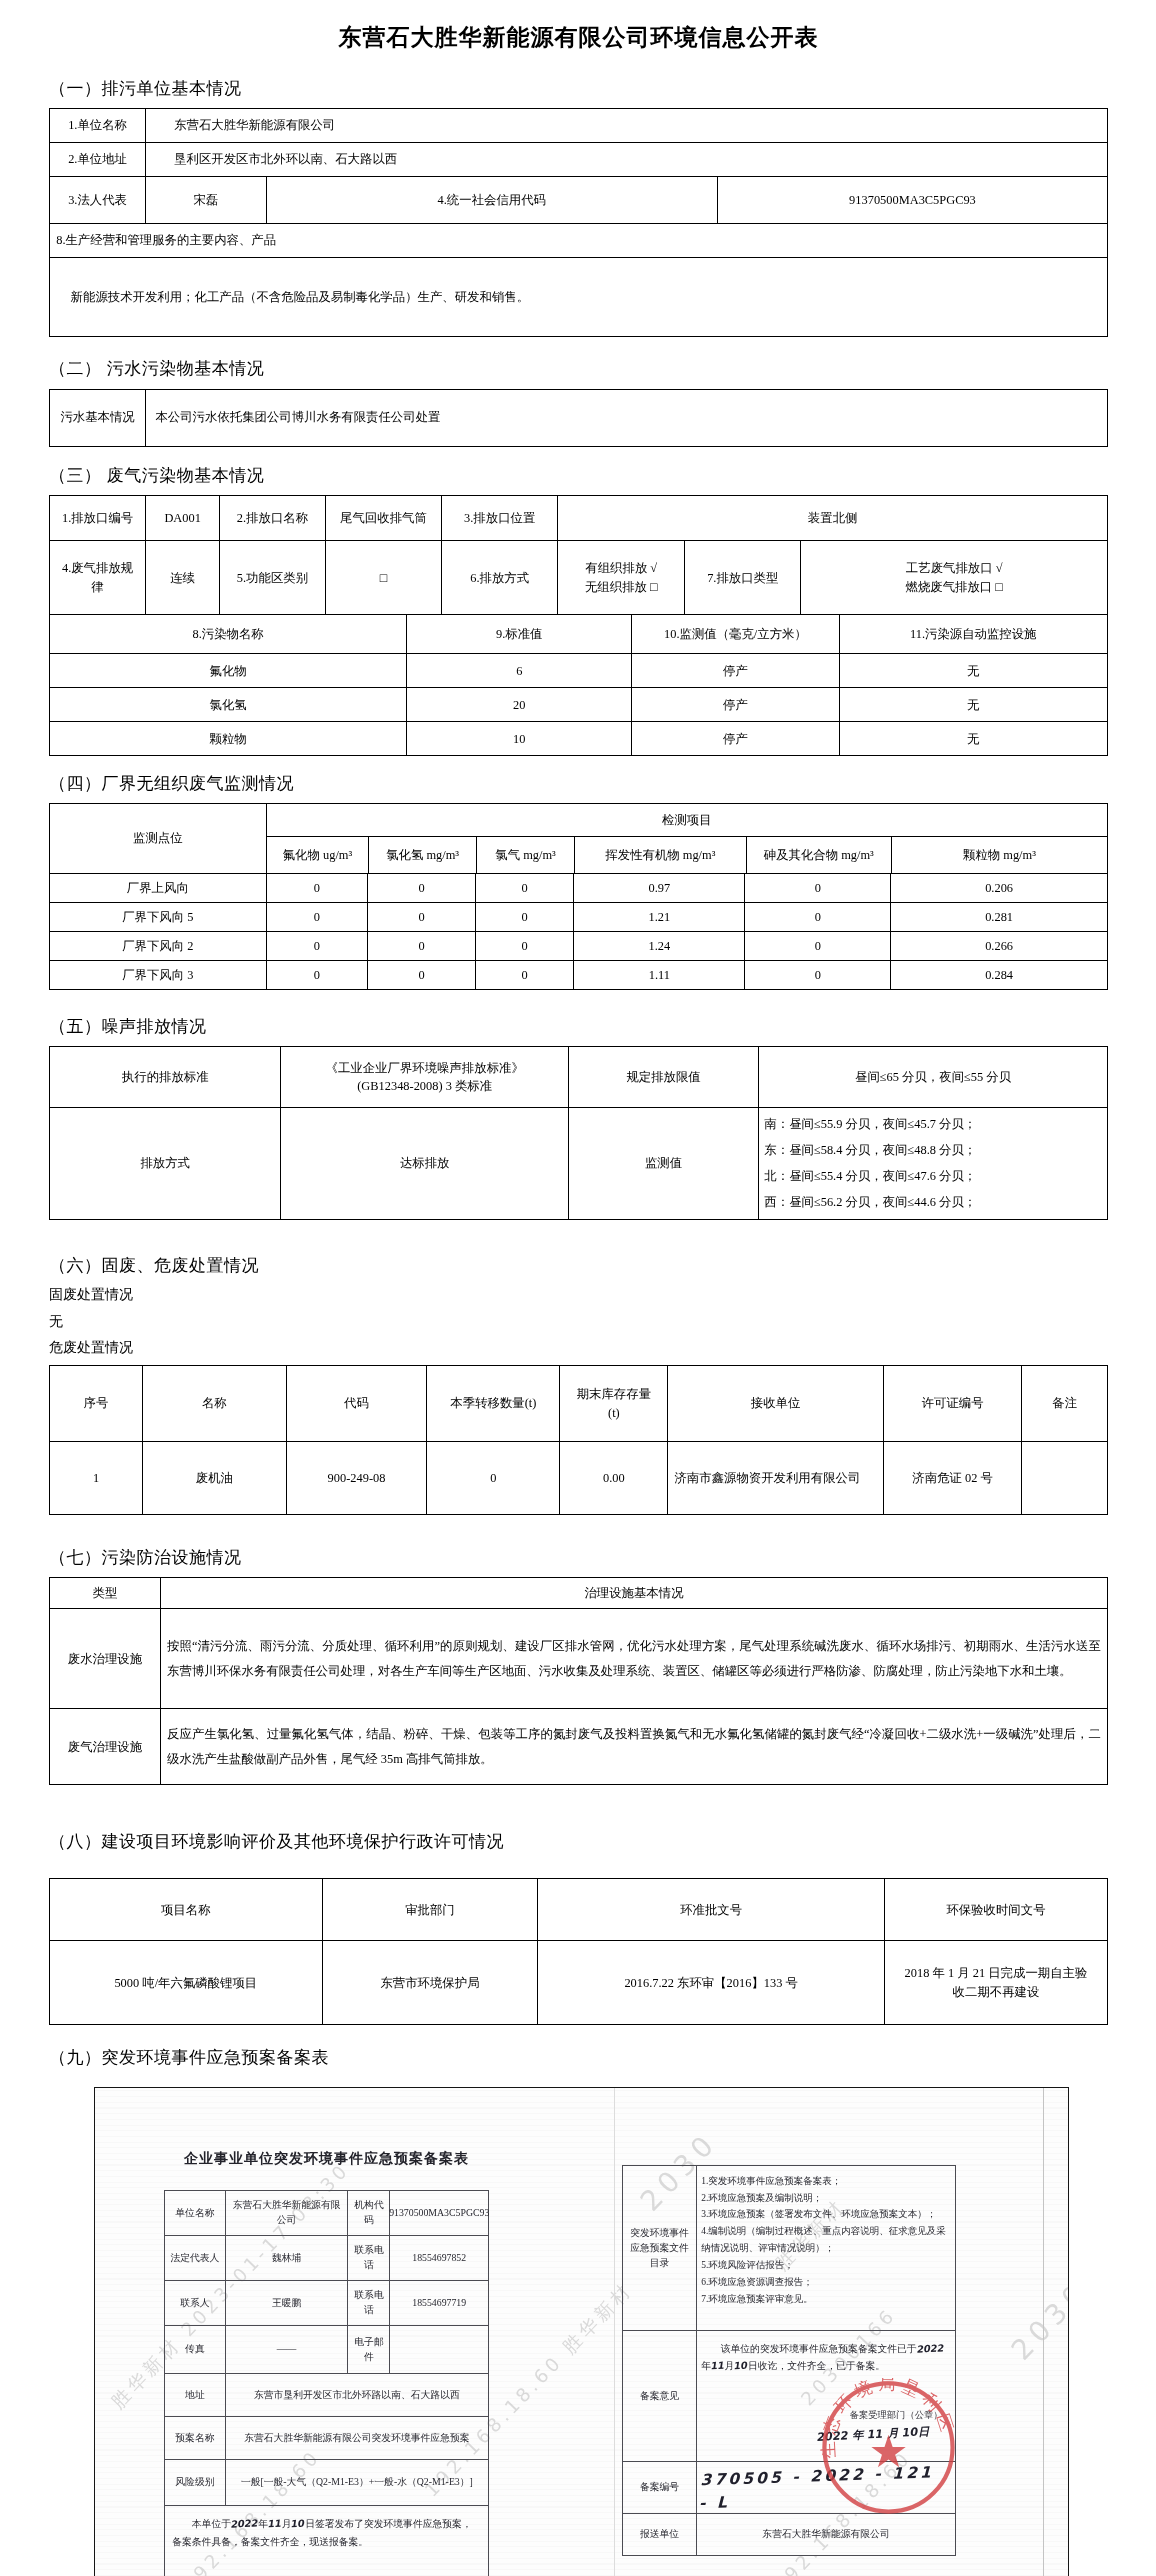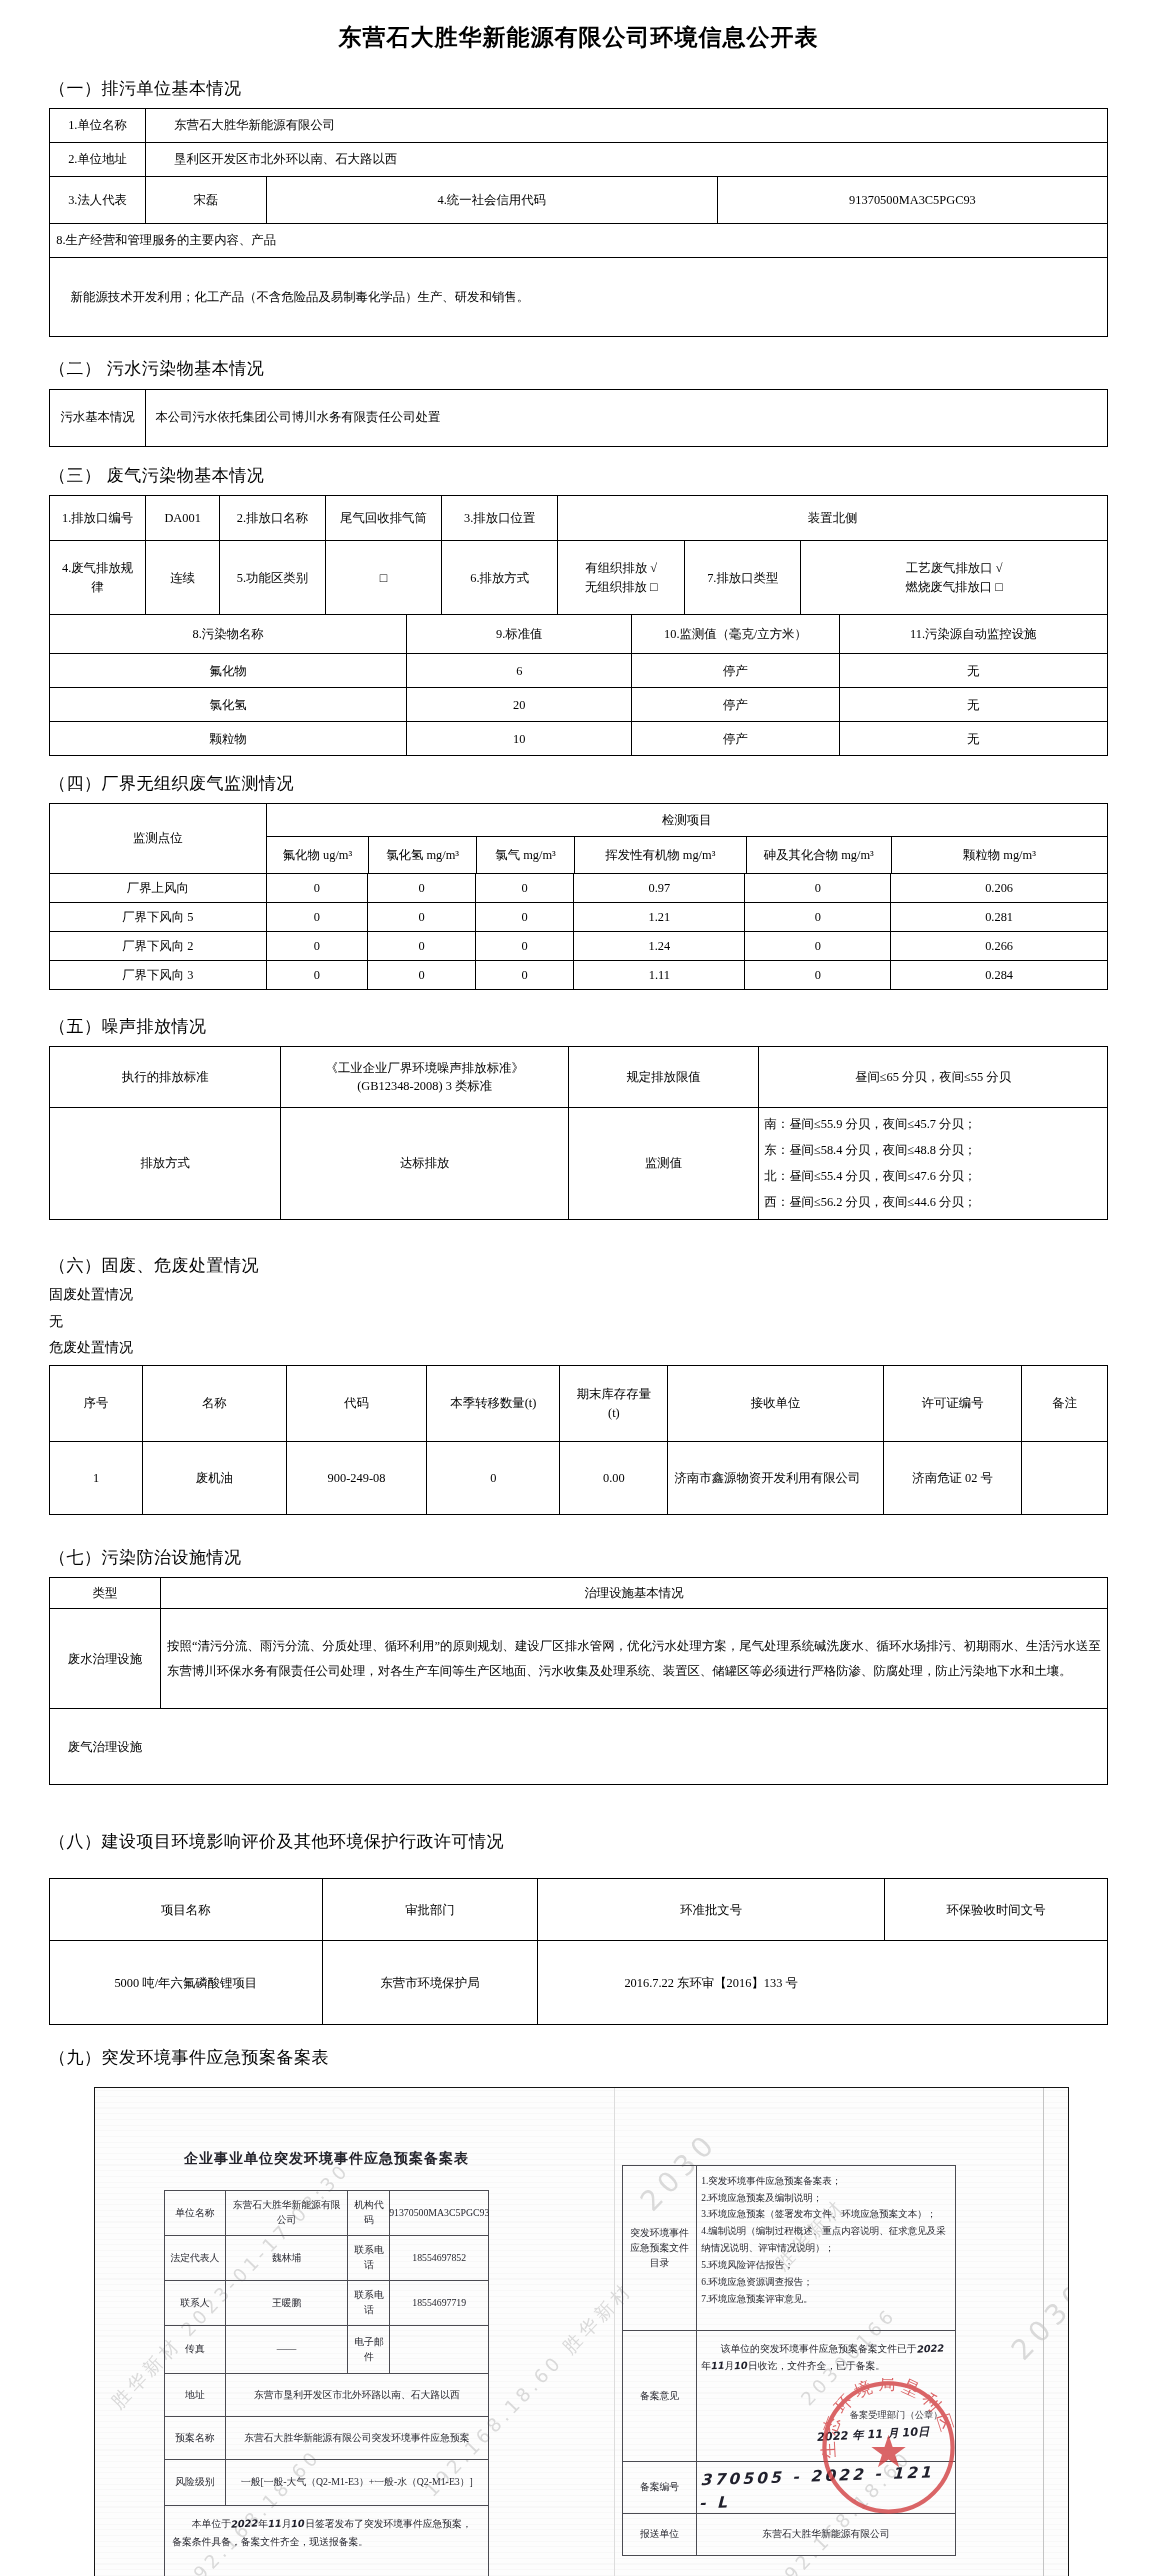--- a/index.html
+++ b/index.html
@@ -249,35 +249,38 @@
     <div class="trow" style="min-height:30px;">
       <div class="cell" style="width:10.4%;">类型</div>
       <div class="cell" style="width:89.6%;">治理设施基本情况</div>
     </div>
     <div class="trow" style="min-height:99px;">
       <div class="cell" style="width:10.4%;">废水治理设施</div>
       <div class="cell left" style="width:89.6%;text-align:justify;line-height:2.0;">按照“清污分流、雨污分流、分质处理、循环利用”的原则规划、建设厂区排水管网，优化污水处理方案，尾气处理系统碱洗废水、循环水场排污、初期雨水、生活污水送至东营博川环保水务有限责任公司处理，对各生产车间等生产区地面、污水收集及处理系统、装置区、储罐区等必须进行严格防渗、防腐处理，防止污染地下水和土壤。</div>
     </div>
     <div class="trow" style="min-height:75px;">
       <div class="cell" style="width:10.4%;">废气治理设施</div>
+      <div class="cell left" style="width:89.6%;text-align:justify;line-height:2.0;">反应产生氯化氢、过量氟化氢气体，结晶、粉碎、干燥、包装等工序的氮封废气及投料置换氮气和无水氟化氢储罐的氮封废气经“冷凝回收+二级水洗+一级碱洗”处理后，二级水洗产生盐酸做副产品外售，尾气经 35m 高排气筒排放。</div>
     </div>
   </div>
 
   <div class="sec" style="margin-top:45px;">（八）建设项目环境影响评价及其他环境保护行政许可情况</div>
   <div class="tbl" style="margin-top:25px;">
     <div class="trow" style="min-height:61px;">
       <div class="cell" style="width:25.7%;">项目名称</div>
       <div class="cell" style="width:20.4%;">审批部门</div>
       <div class="cell" style="width:32.8%;">环准批文号</div>
       <div class="cell" style="width:21.1%;">环保验收时间文号</div>
     </div>
     <div class="trow" style="min-height:83px;">
       <div class="cell" style="width:25.7%;">5000 吨/年六氟磷酸锂项目</div>
       <div class="cell" style="width:20.4%;">东营市环境保护局</div>
       <div class="cell" style="width:32.8%;">2016.7.22 东环审【2016】133 号</div>
+      <div class="cell pre" style="width:21.1%;">2018 年 1 月 21 日完成一期自主验
+收二期不再建设</div>
     </div>
   </div>
 
   <div class="sec" style="margin-top:20.6px;">（九）突发环境事件应急预案备案表</div>
 
   <div class="scan">
 
     <div class="wm" style="left:-31px;top:185px;">胜华新材 2023-01-17 08:30</div>
     <div class="wm" style="left:62px;top:422px;">192.168.18.60</div>
     <div class="wm big" style="left:536px;top:67px;">2030</div>

